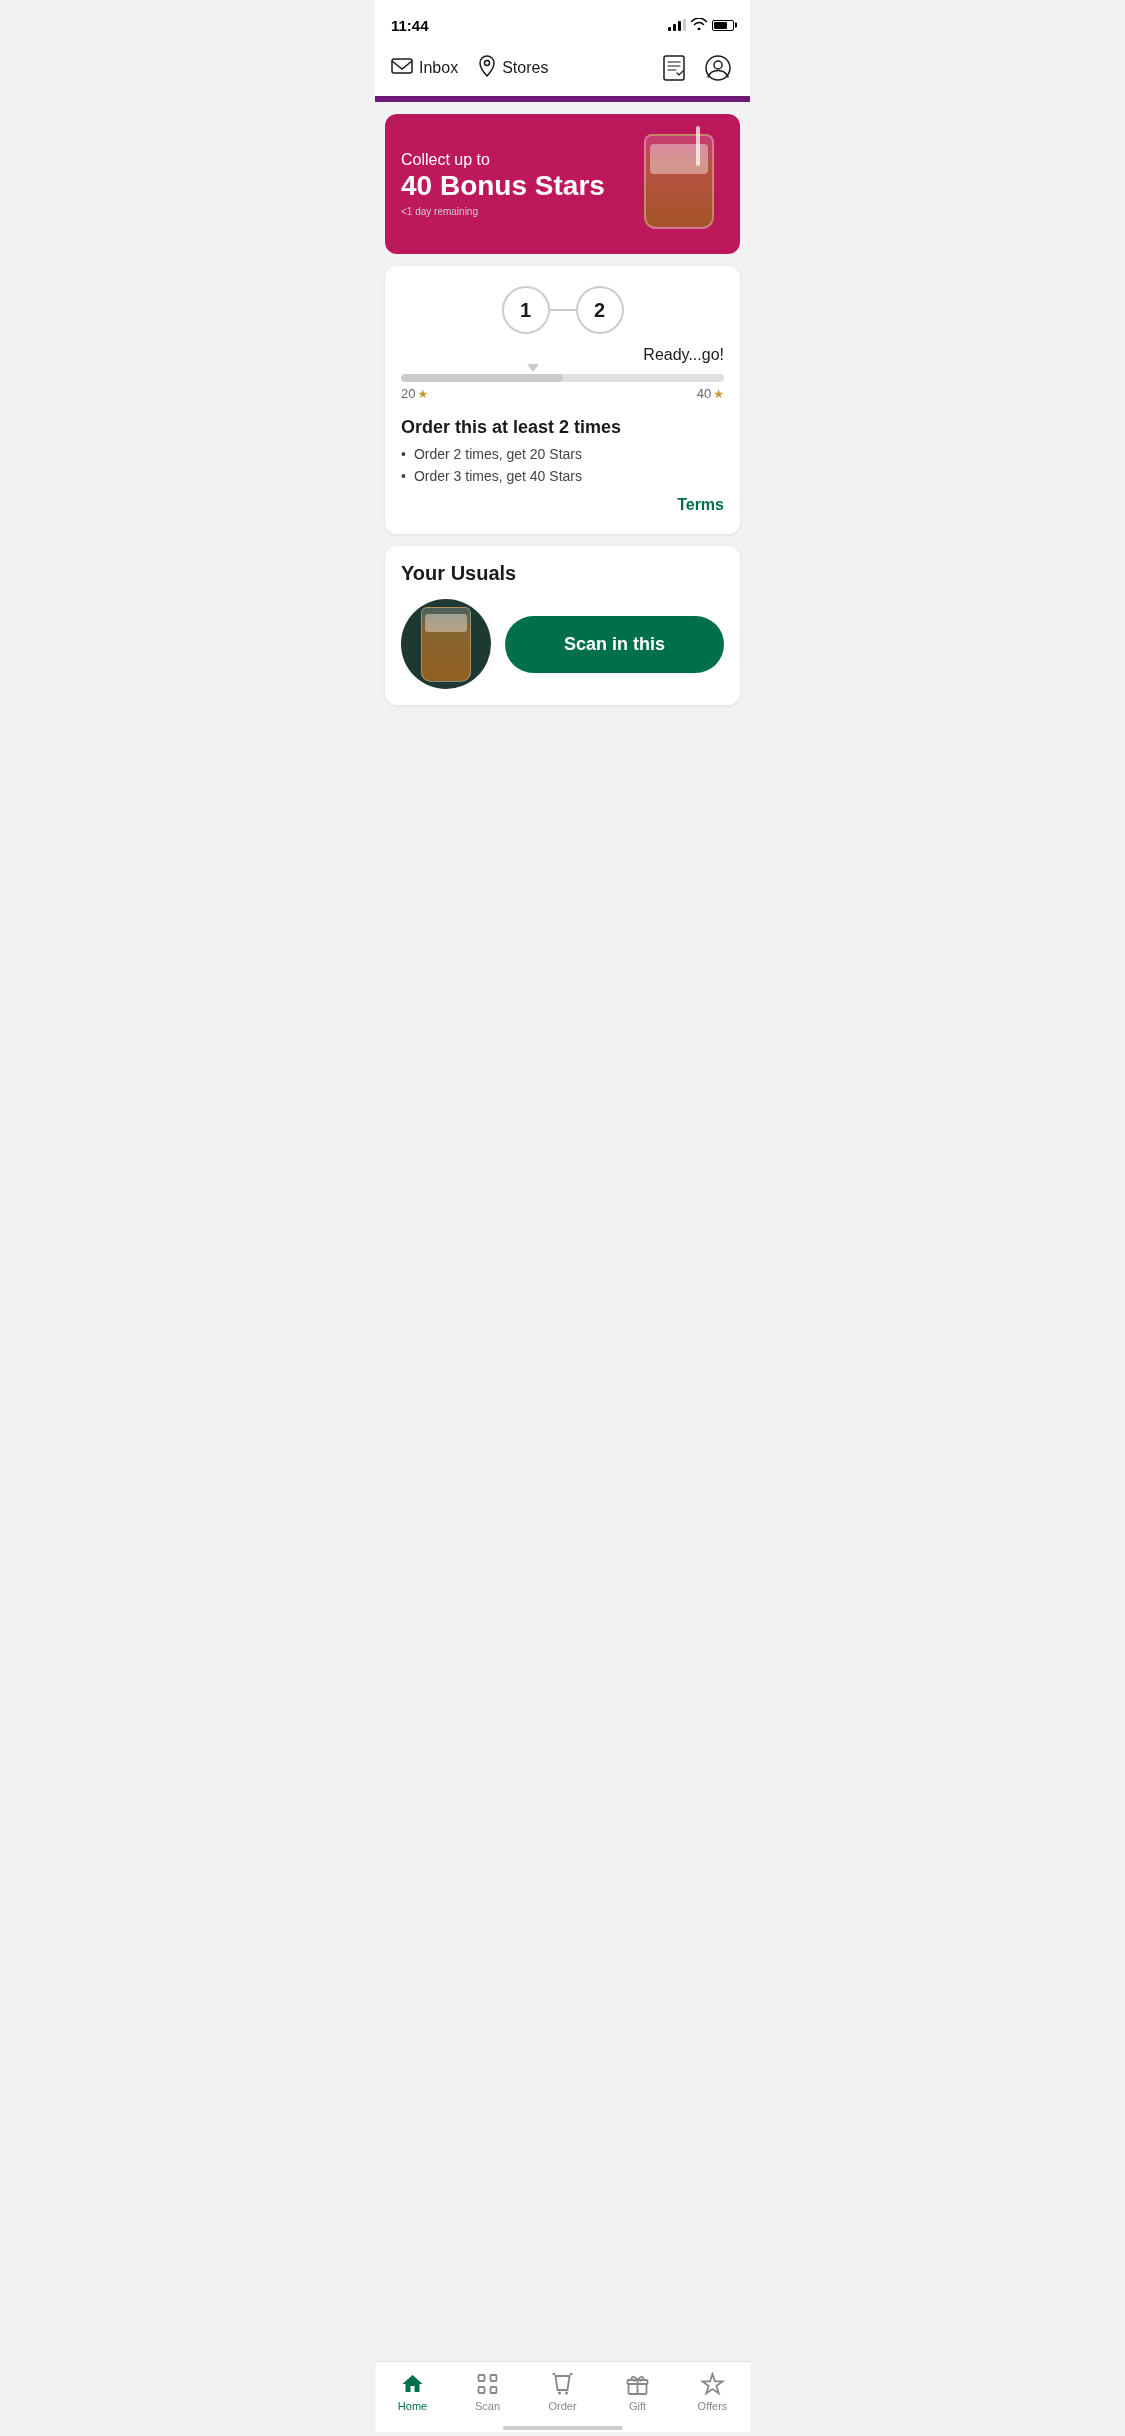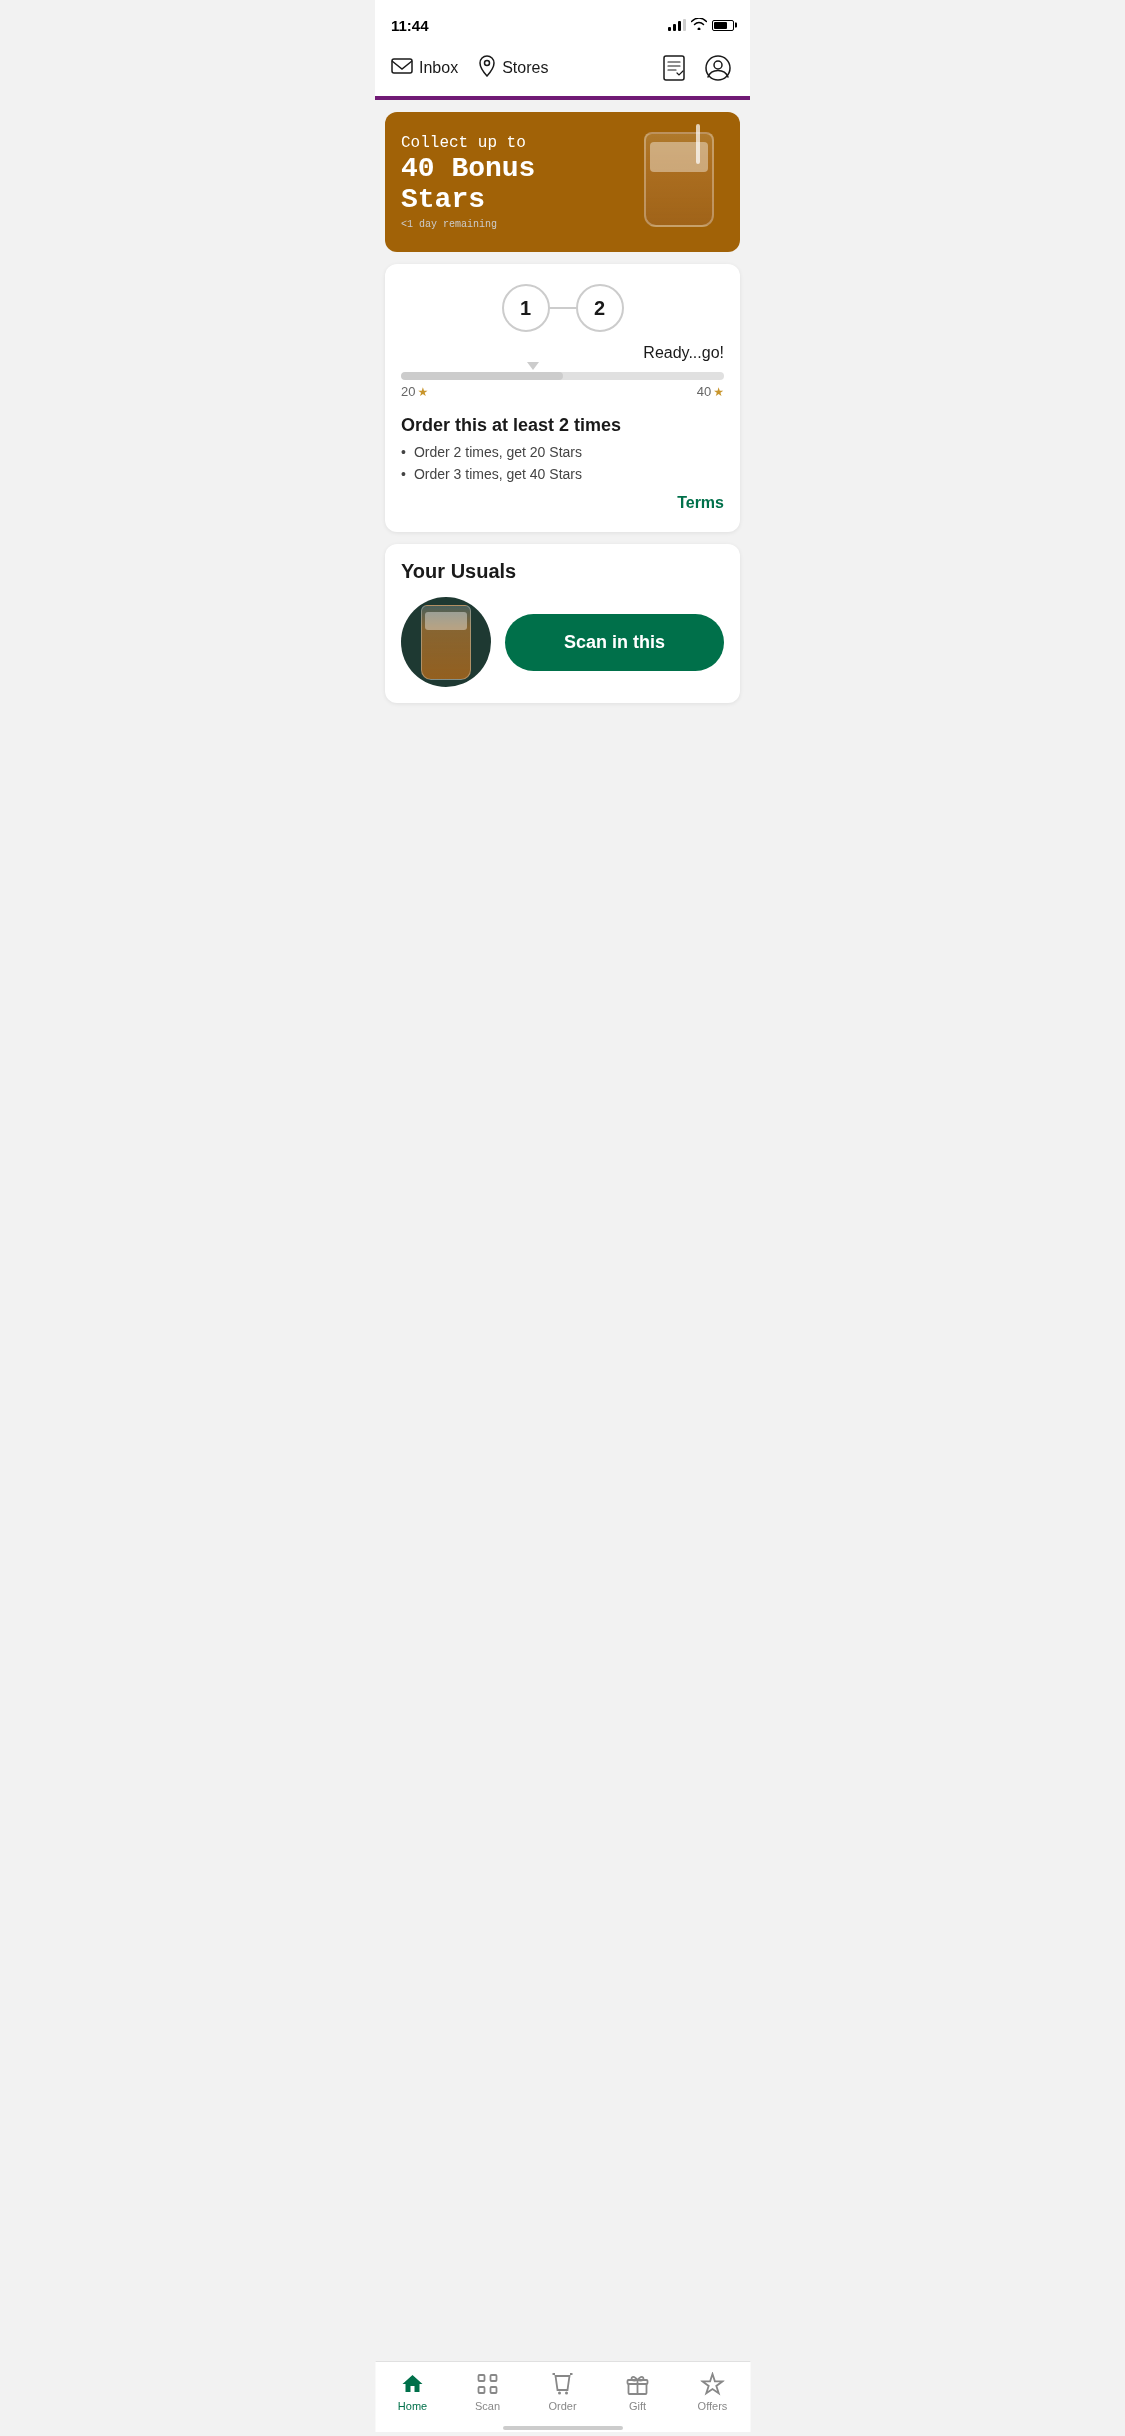--- a/index.html
+++ b/index.html
@@ -76,21 +76,21 @@
       background: #000;
       border-radius: 1px;
     }
 
     
     .nav-bar {
       background: #fff;
       display: flex;
       align-items: center;
       padding: 8px 16px 12px;
-      border-bottom: 4px solid #701a75;
+      border-bottom: 6px solid #701a75;
     }
     .nav-left {
       display: flex;
       align-items: center;
       gap: 20px;
       flex: 1;
     }
     .nav-item {
       display: flex;
       align-items: center;
@@ -119,30 +119,29 @@
     
     .main-content {
       padding: 12px 10px;
       display: flex;
       flex-direction: column;
       gap: 12px;
     }
 
     
     .promo-banner {
-      background: #a16207;
+      background: #be185d;
       border-radius: 12px;
       padding: 20px 16px;
       display: flex;
       align-items: center;
       justify-content: space-between;
       overflow: hidden;
       position: relative;
       min-height: 120px;
-      font-family: Liberation Mono, monospace;
     }
     .promo-text {
       color: #fff;
       flex: 1;
     }
     .promo-collect {
       font-size: 16px;
       font-weight: 400;
       color: #fff;
       margin-bottom: 2px;

